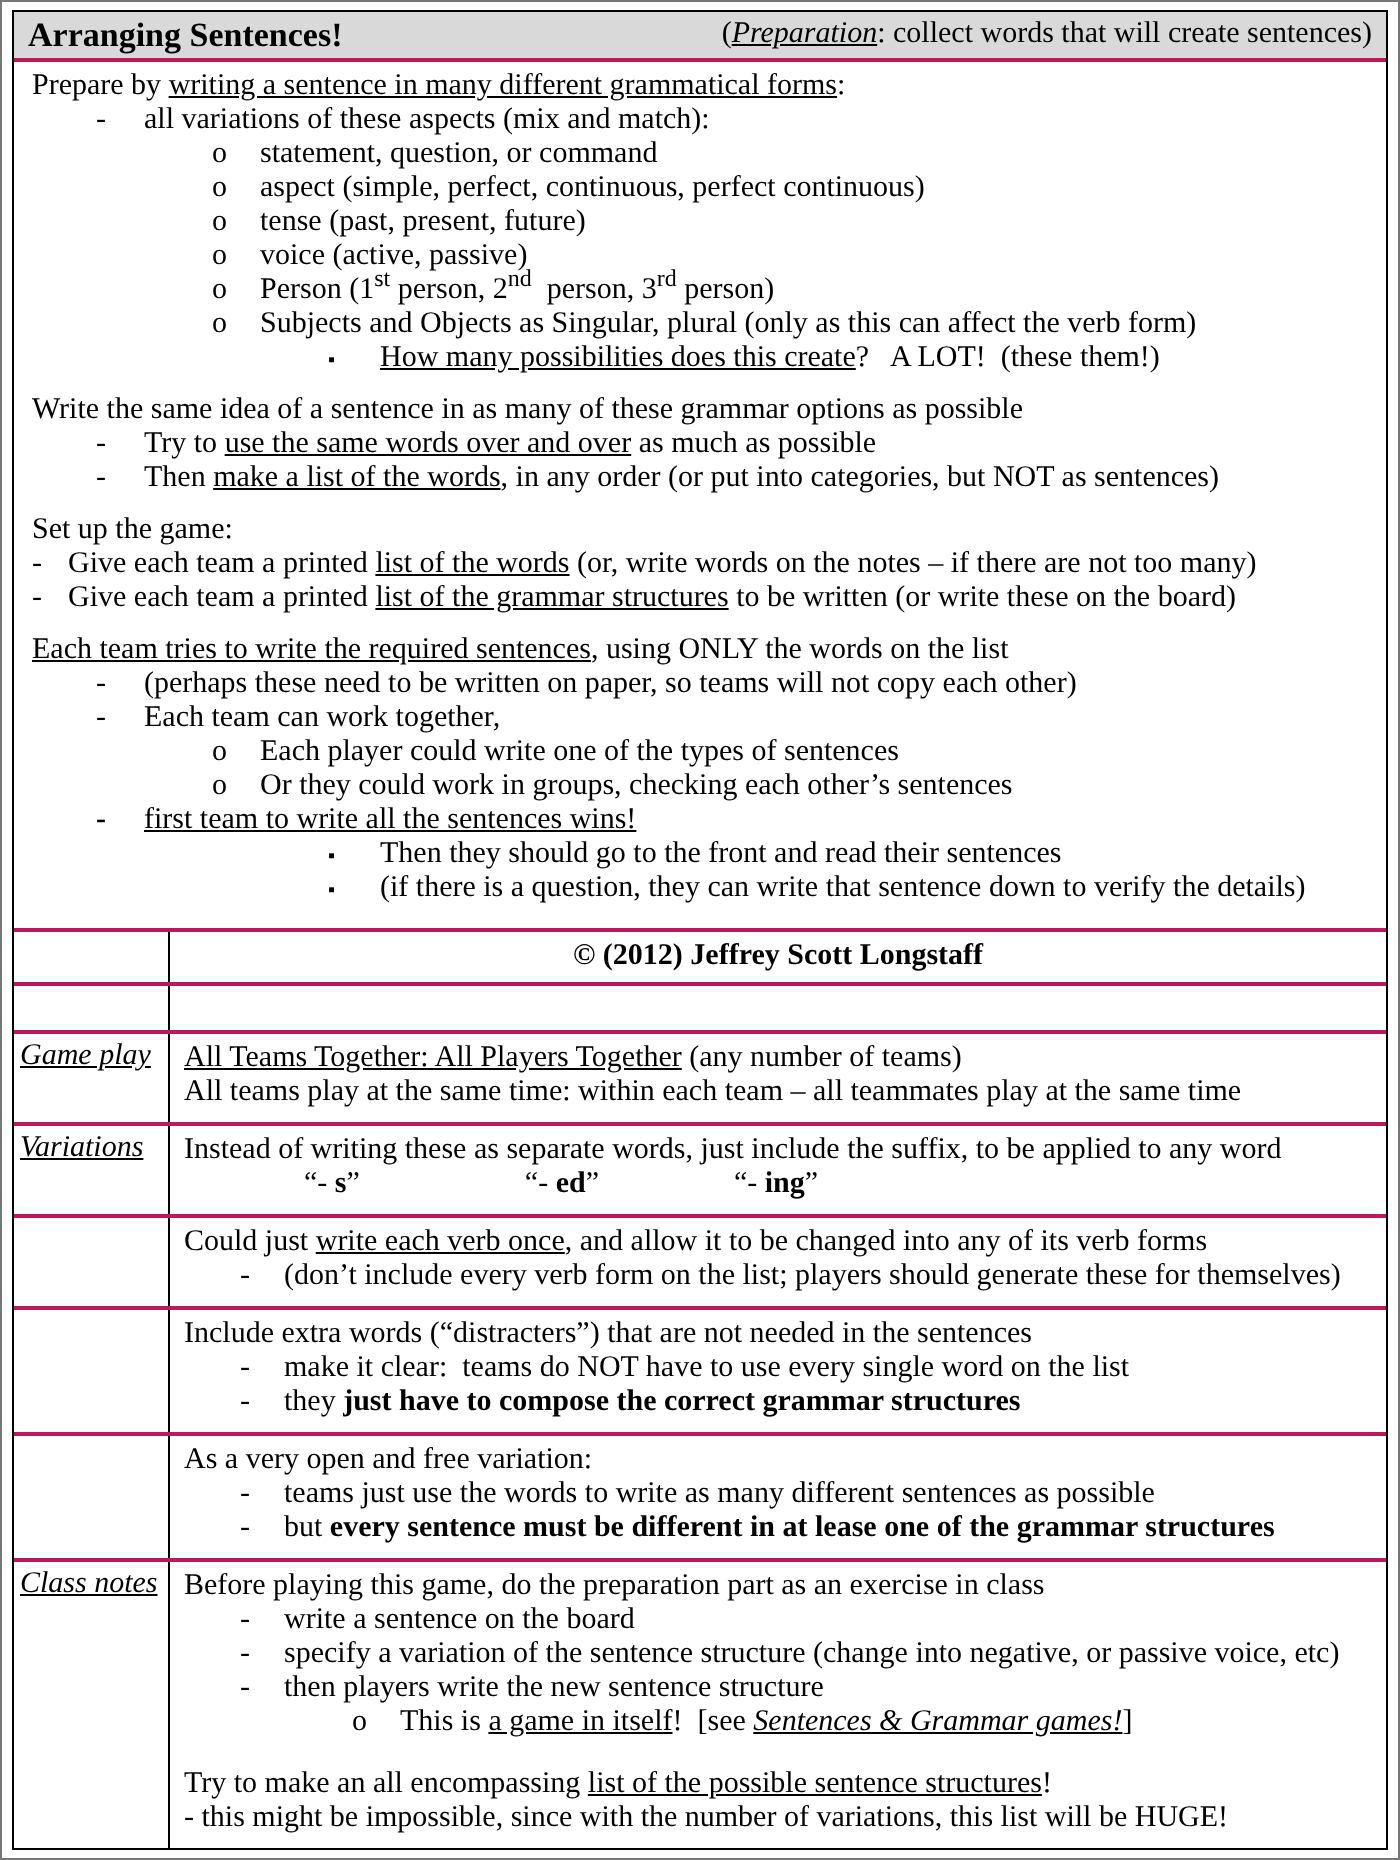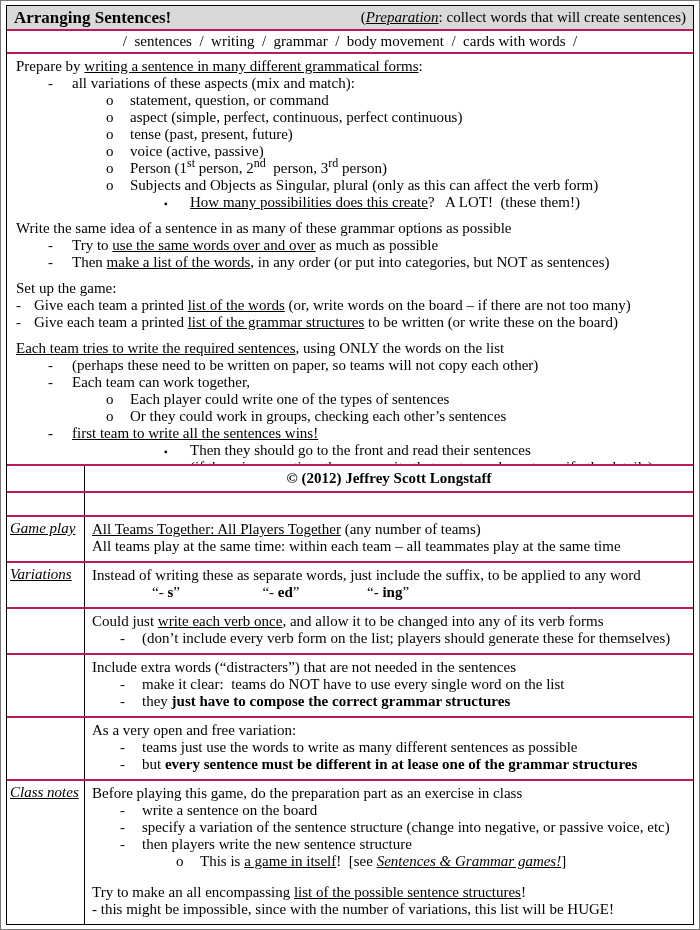--- a/index.html
+++ b/index.html
@@ -41,37 +41,36 @@
 <body>
 
 <div class="page">
   <div class="doc">
 
     <div class="row header-row">
       <span class="title">Arranging Sentences!</span>
       <span class="prep"><span>(</span><span class="iu">Preparation</span><span>: collect words that will create sentences)</span></span>
     </div>
 
-    <div class="row keywords-row">/  sentences  /  writing  /  grammar  /  body movement  /  cards with words  /</div>
 
     <div class="row main-row">
         <div class="line ind-0"><span>Prepare by </span><span class="bu">writing a sentence in many different grammatical forms</span><span>:</span></div>
         <div class="line ind-1"><span class="bt">-</span><span>all variations of these aspects (mix and match):</span></div>
         <div class="line ind-2"><span class="bt">o</span><span>statement, question, or command</span></div>
         <div class="line ind-2"><span class="bt">o</span><span>aspect (simple, perfect, continuous, perfect continuous)</span></div>
         <div class="line ind-2"><span class="bt">o</span><span>tense (past, present, future)</span></div>
         <div class="line ind-2"><span class="bt">o</span><span>voice (active, passive)</span></div>
         <div class="line ind-2"><span class="bt">o</span><span>Person (1</span><span class="sup">st</span><span> person, 2</span><span class="sup">nd</span><span>  person, 3</span><span class="sup">rd</span><span> person)</span></div>
         <div class="line ind-2"><span class="bt">o</span><span>Subjects and Objects as Singular, plural (only as this can affect the verb form)</span></div>
         <div class="line ind-3"><span class="bt sq">▪</span><span class="bu">How many possibilities does this create</span><span>?   A LOT!  (these them!)</span></div>
         <div class="line ind-0 g1"><span>Write the same idea of a sentence in as many of these grammar options as possible</span></div>
         <div class="line ind-1"><span class="bt">-</span><span>Try to </span><span class="bu">use the same words over and over</span><span> as much as possible</span></div>
         <div class="line ind-1"><span class="bt">-</span><span>Then </span><span class="bu">make a list of the words</span><span>, in any order (or put into categories, but NOT as sentences)</span></div>
         <div class="line ind-0 g1"><span>Set up the game:</span></div>
-        <div class="line ind-m"><span class="bt">-</span><span>Give each team a printed </span><span class="bu">list of the words</span><span> (or, write words on the board – if there are not too many)</span></div>
+        <div class="line ind-m"><span class="bt">-</span><span>Give each team a printed </span><span class="bu">list of the words</span><span> (or, write words on the notes – if there are not too many)</span></div>
         <div class="line ind-m"><span class="bt">-</span><span>Give each team a printed </span><span class="bu">list of the grammar structures</span><span> to be written (or write these on the board)</span></div>
         <div class="line ind-0 g1"><span class="bu">Each team tries to write the required sentences</span><span>, using ONLY the words on the list</span></div>
         <div class="line ind-1"><span class="bt">-</span><span>(perhaps these need to be written on paper, so teams will not copy each other)</span></div>
         <div class="line ind-1"><span class="bt">-</span><span>Each team can work together,</span></div>
         <div class="line ind-2"><span class="bt">o</span><span>Each player could write one of the types of sentences</span></div>
         <div class="line ind-2"><span class="bt">o</span><span>Or they could work in groups, checking each other’s sentences</span></div>
         <div class="line ind-1"><span class="bt b">-</span><span class="bu">first team to write all the sentences wins!</span></div>
         <div class="line ind-3"><span class="bt sq">▪</span><span>Then they should go to the front and read their sentences</span></div>
         <div class="line ind-3"><span class="bt sq">▪</span><span>(if there is a question, they can write that sentence down to verify the details)</span></div>
       </div>

